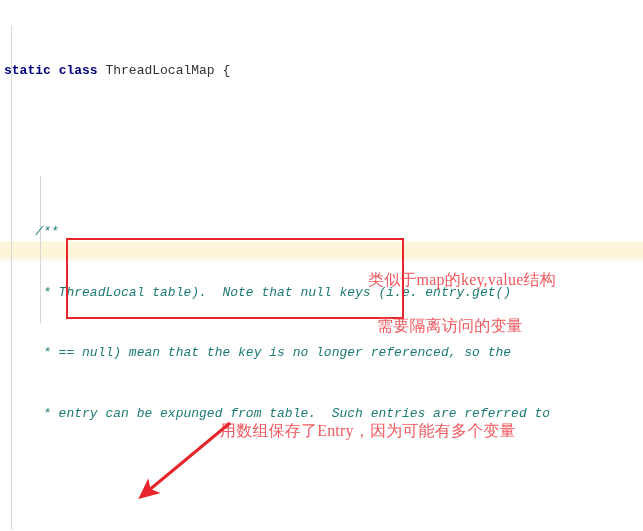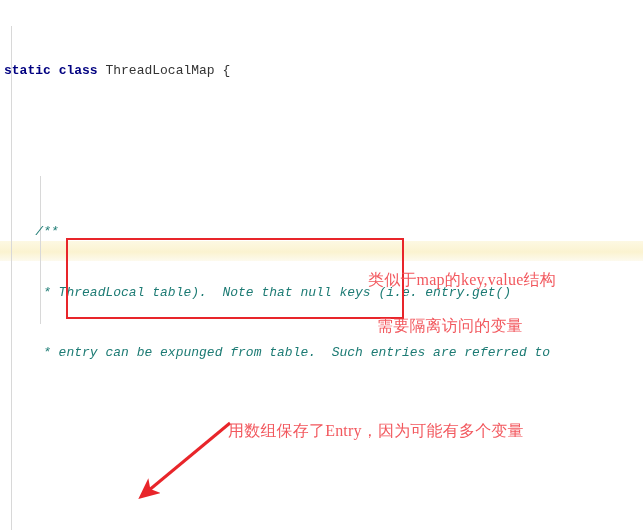--- a/index.html
+++ b/index.html
@@ -99,20 +99,21 @@
   <div class="indent-guide" style="left:40px; top:176px; height:148px;"></div>
 
   <div class="code">
 
     <span class="ln"><span class="kw">static</span><span class="pun"> </span><span class="kw">class</span><span class="id"> ThreadLocalMap {</span></span>
 
     <span class="ln"></span>
 
     <span class="ln">    <span class="cmt">/**</span></span>
     <span class="ln">    <span class="cmt"> * ThreadLocal table).  Note that null keys (i.e. entry.get()</span></span>
+    <span class="ln">    <span class="cmt"> * == null) mean that the key is no longer referenced, so the</span></span>
     <span class="ln">    <span class="cmt"> * entry can be expunged from table.  Such entries are referred to</span></span>
     
     
 
     
 
     
 
     
 
@@ -144,21 +145,21 @@
 
     
 
   </div>
 
   <div class="red-box" style="left:66px; top:238px; width:338px; height:81px;"></div>
 
   <div class="annot" style="left:332px; top:268px;margin-left:36px;"><span>类似于map的key,value结构</span></div>
   <div class="annot" style="left:332px; top:314px;margin-left:45px;"><span>需要隔离访问的变量</span></div>
 
-  <div class="annot" style="left:228px; top:419px;"><span>用数组保存了Entry，因为可能有多个变量</span></div>
+  <div class="annot" style="left:220px; top:419px;"><span>用数组保存了Entry，因为可能有多个变量</span></div>
 
   <svg class="arrow-svg" style="left:120px; top:418px;" width="130" height="95" viewBox="0 0 130 95">
     <defs>
       <marker id="arrowhead" markerWidth="7" markerHeight="7" refX="5.4" refY="3.2" orient="auto" markerUnits="strokeWidth">
         <path d="M0,0 L7,3.2 L0,6.4 L1.8,3.2 z" fill="#e8252a"></path>
       </marker>
     </defs>
     <line x1="110" y1="5" x2="22" y2="78" stroke="#e8252a" stroke-width="3" marker-end="url(#arrowhead)"></line>
   </svg>
 

